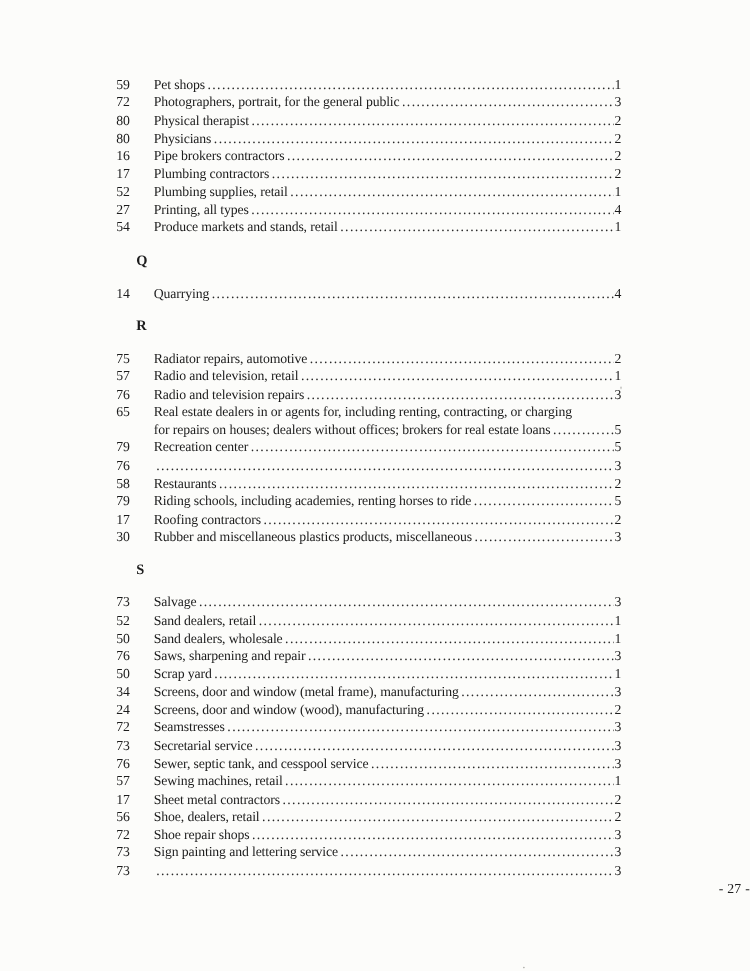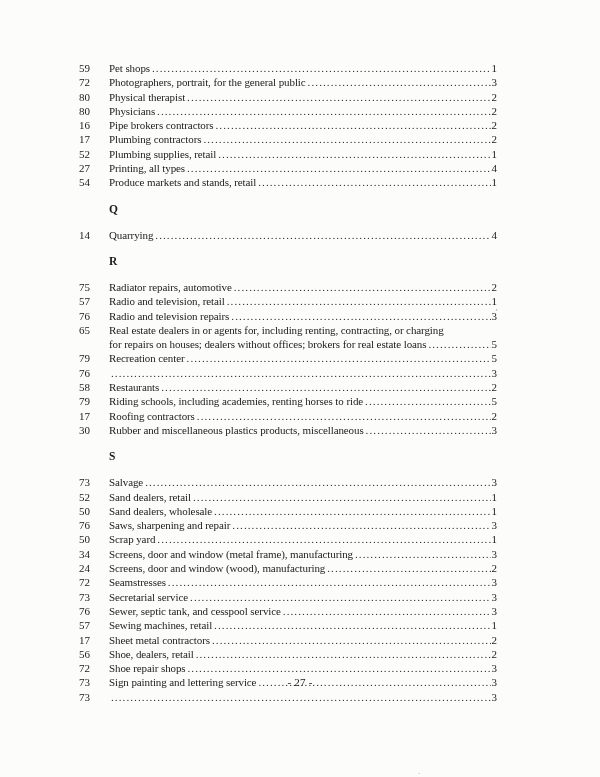--- a/index.html
+++ b/index.html
@@ -26,20 +26,21 @@
     letter-spacing: 0;
     line-height: 14px;
     margin: 12px 0 12px 30px;
   }
   .entry-block { margin: 0; }
   .entry-row {
     display: flex;
     align-items: flex-end;
     line-height: 14.3px;
     height: 14.3px;
+    margin-left: 14px;
   }
   .entry-num {
     flex: 0 0 30px;
   }
   .entry-title {
     white-space: nowrap;
     flex: 0 0 auto;
   }
   .leader {
     flex: 1 1 auto;
@@ -51,24 +52,24 @@
   }
   .leader::after {
     content: "........................................................................................................................................................................................................";
     letter-spacing: 1.1px;
   }
   .entry-page {
     flex: 0 0 auto;
   }
   .footer {
     position: absolute;
-    top: 676px;
+    top: 705px;
     left: 0;
     width: 600px;
-    text-align: center;
+    text-align: right;
     font-size: 11px;
     letter-spacing: 0.2px;
   }
   .scan-speck {
     position: absolute;
     color: #9a9a96;
     font-size: 9px;
   }
 </style>
 </head>

